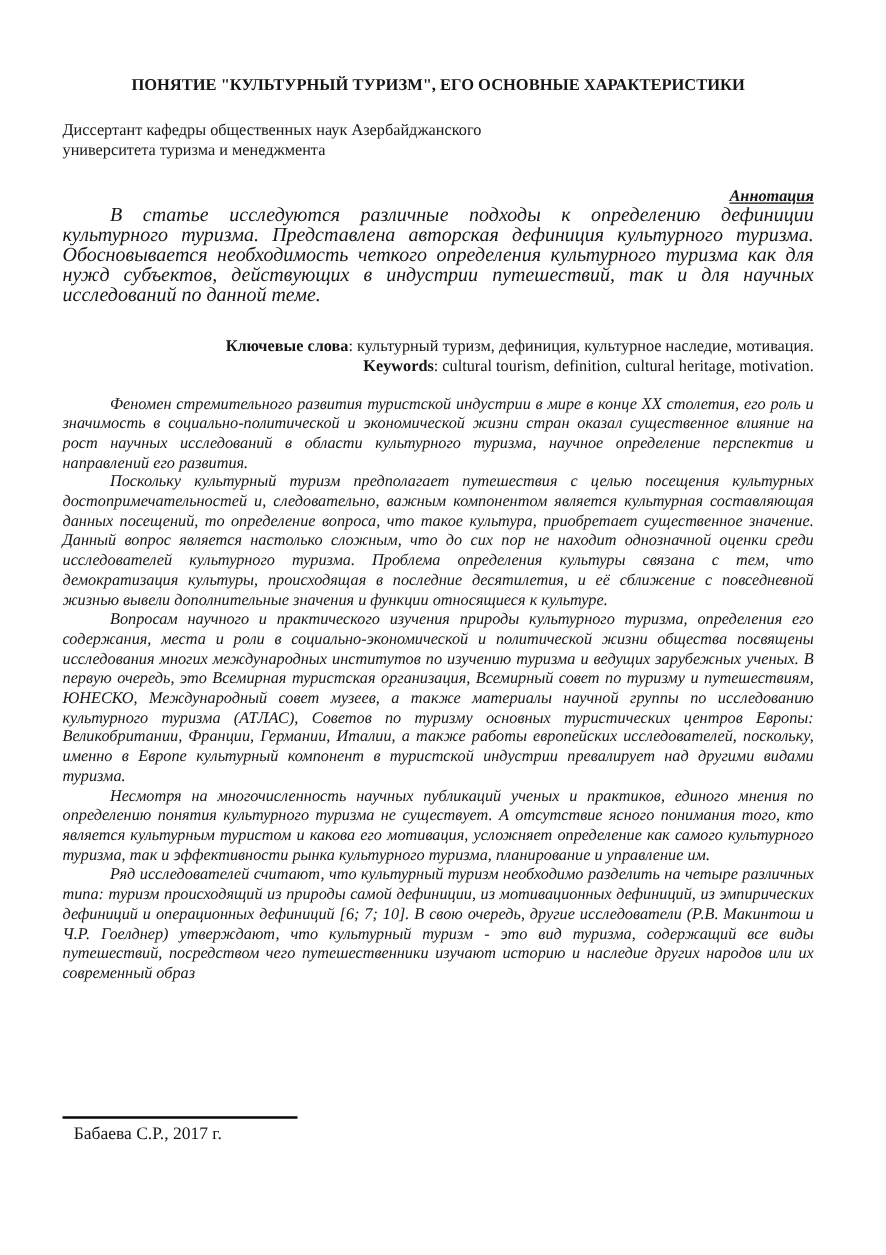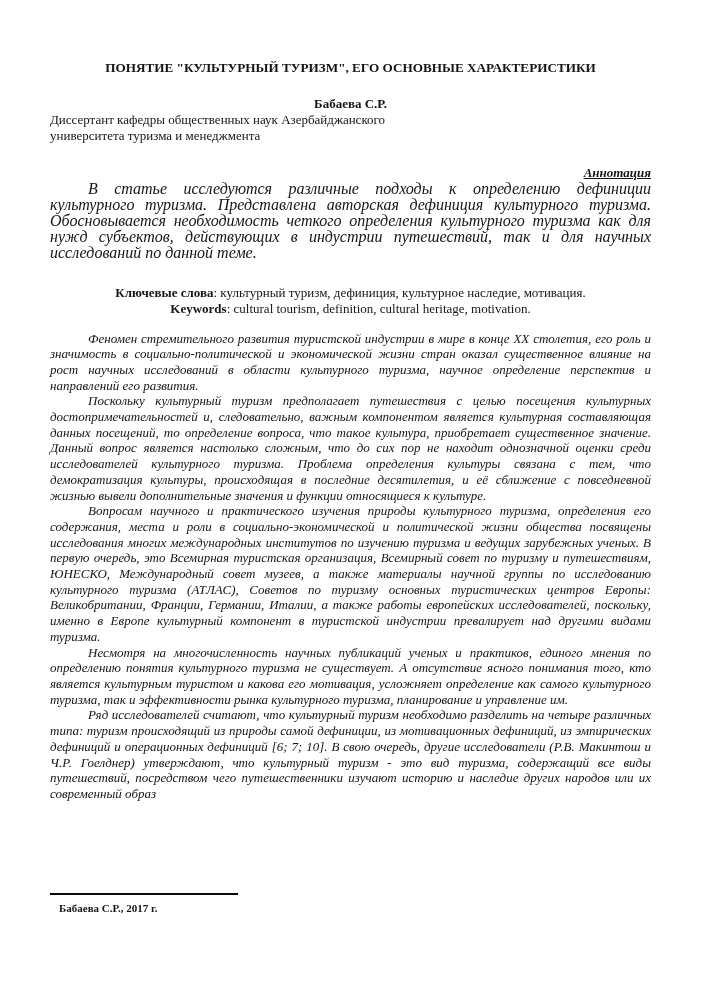--- a/index.html
+++ b/index.html
@@ -51,21 +51,21 @@
     font-style: italic;
     font-size: 16px;
     line-height: 15.9px;
     text-align: justify;
     text-indent: 38px;
   }
   .keywords-block { margin-top: 24px; }
   .keywords-line {
     font-size: 13px;
     line-height: 16px;
-    text-align: center;
+    text-align: right;
   }
   .keywords-line .kw-label { font-weight: bold; }
   .body-block { margin-top: 14px; font-style: italic; }
   .body-paragraph {
     font-size: 13px;
     line-height: 15.7px;
     text-align: justify;
     text-indent: 38px;
   }
   .footnote {
@@ -73,35 +73,33 @@
     left: 50px;
     top: 893px;
     width: 320px;
   }
   .footnote-rule {
     width: 188px;
     border-top: 2px solid #0a0a0a;
     margin-bottom: 6px;
   }
   .footnote-text {
-    font-size: 11px;
+    font-size: 14px;
     line-height: 14px;
     padding-left: 9px;
-    font-weight: bold;
   }
 </style>
 </head>
 <body>
 
 <div class="page">
   <div class="content">
 
     <div class="article-title">ПОНЯТИЕ "КУЛЬТУРНЫЙ ТУРИЗМ", ЕГО ОСНОВНЫЕ ХАРАКТЕРИСТИКИ</div>
 
-    <div class="author-name">Бабаева С.Р.</div>
 
     <div class="affiliation">Диссертант кафедры общественных наук Азербайджанского</div>
 
     <div class="affiliation">университета туризма и менеджмента</div>
 
     <div class="abstract-heading">Аннотация</div>
 
     <div class="abstract-text">В статье исследуются различные подходы к определению дефиниции культурного туризма. Представлена авторская  дефиниция культурного туризма. Обосновывается необходимость четкого определения культурного туризма как для нужд субъектов, действующих в индустрии путешествий, так и для научных исследований по данной теме.</div>
 
     <div class="keywords-block">

